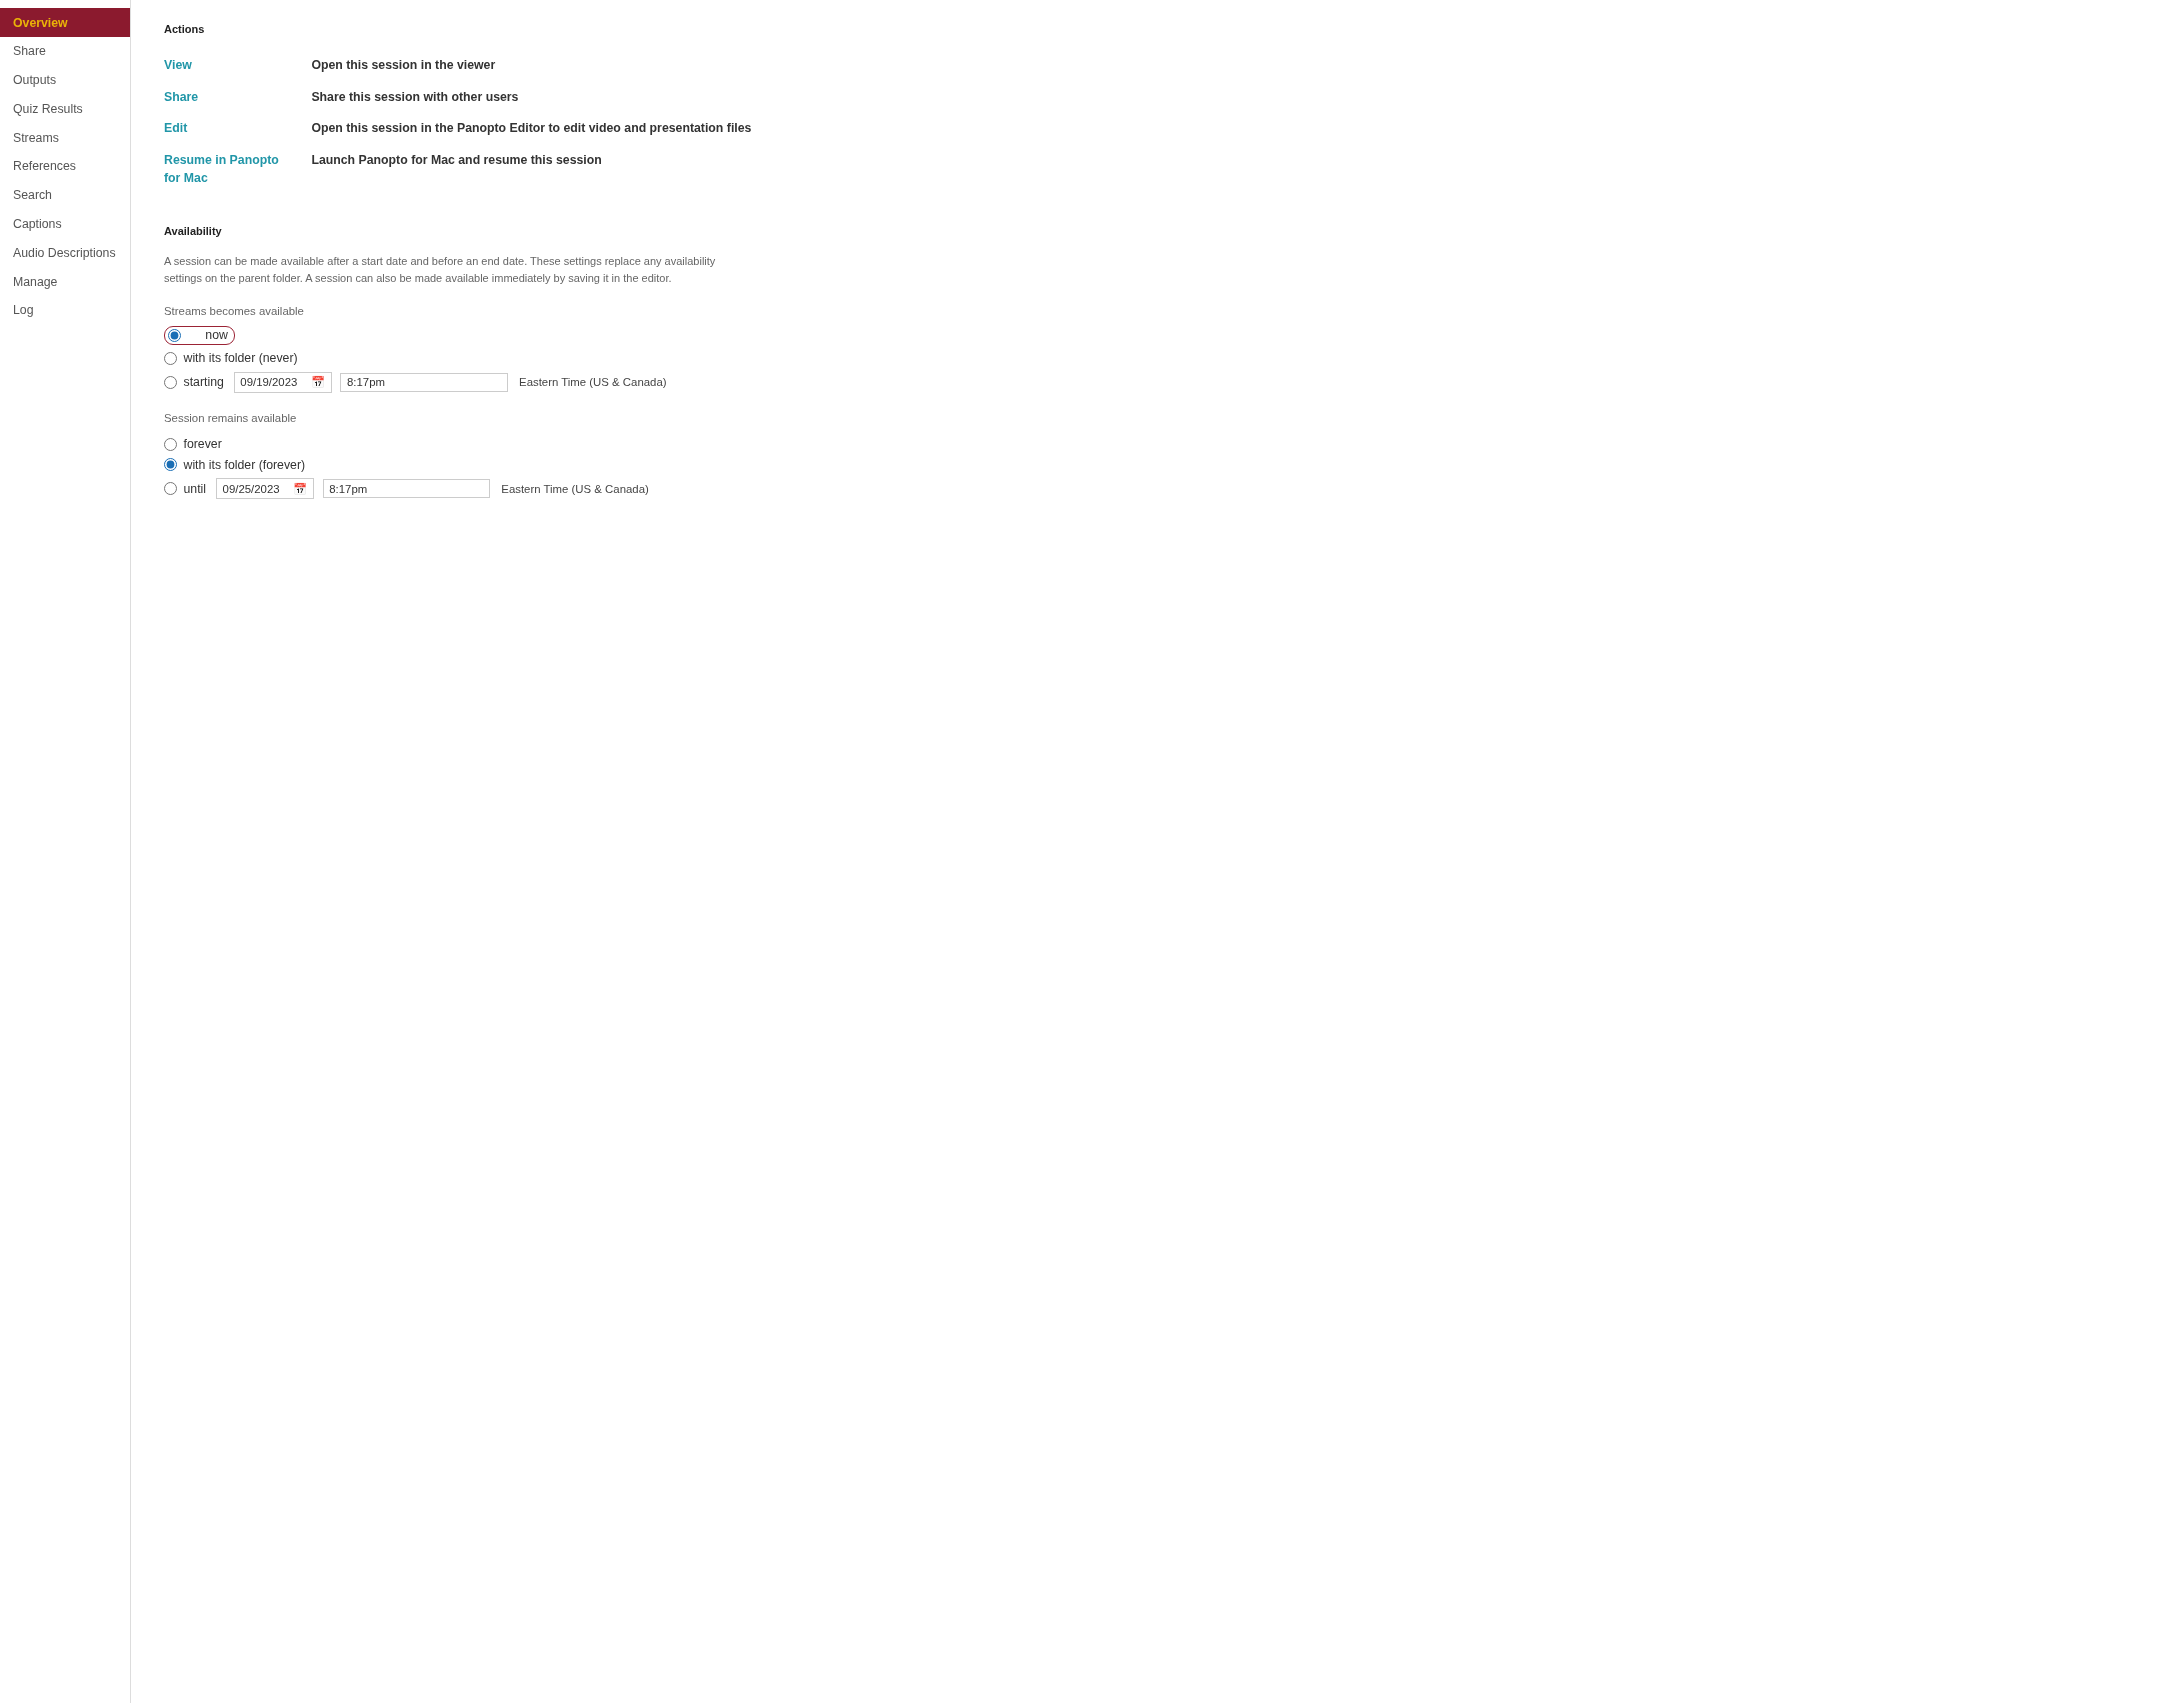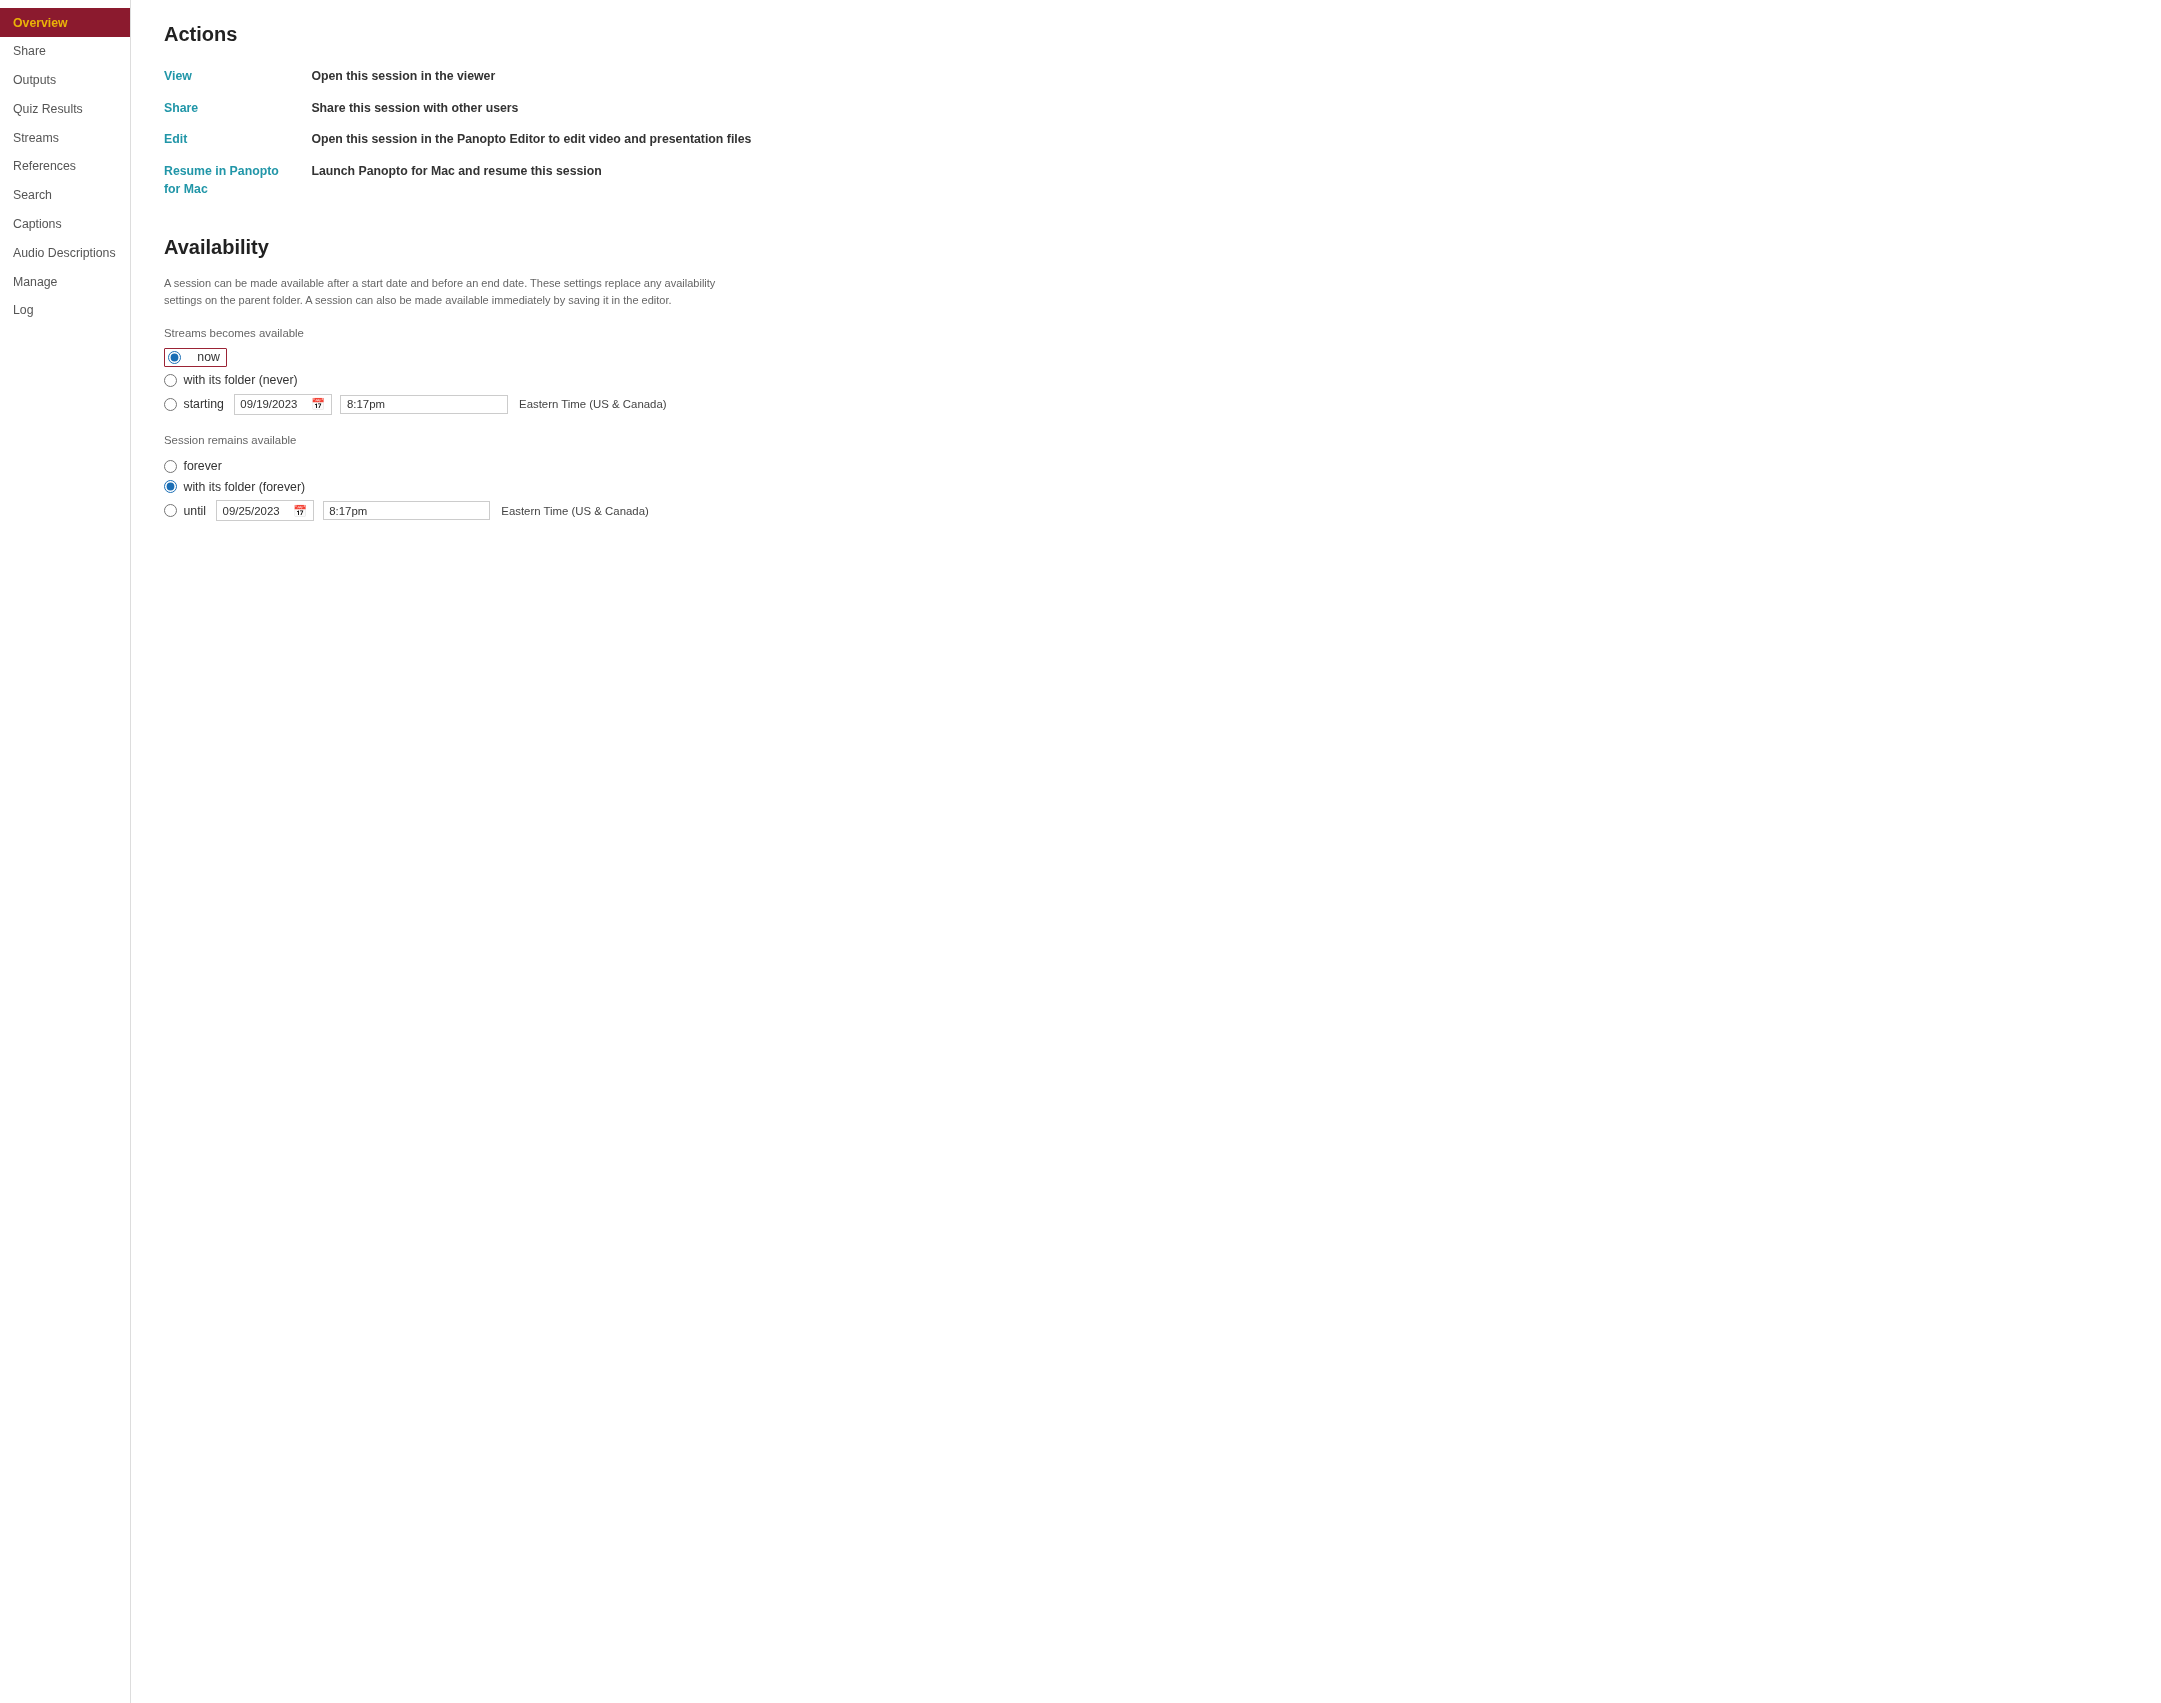--- a/index.html
+++ b/index.html
@@ -36,21 +36,21 @@
 
     
     .main {
       flex: 1;
       padding: 23px 33px 33px 33px;
       overflow-y: auto;
     }
 
     
     .section-title {
-      font-size: 20px;
+      font-size: 11px;
       font-weight: bold;
       color: #222;
       margin-bottom: 16.4px;
     }
 
     .actions-table {
       display: table;
       border-collapse: collapse;
       margin-bottom: 29px;
     }
@@ -143,23 +143,23 @@
     .timezone-label {
       font-size: 11.4px;
       color: #444;
       margin-left: 4.9px;
     }
 
     .now-highlight {
       display: inline-flex;
       align-items: center;
       border: 1.6px solid #9b2335;
-      border-radius: 1px;
+      border-radius: 9px;
       padding: 1.6px 6.5px 1.6px 3.3px;
-      gap: 16px;
+      gap: 24px;
       justify-content: flex-end;
     }
 
     .section-divider {
       margin: 19.6px 0 13px 0;
     }
   </style>
 </head>
 <body>
 

